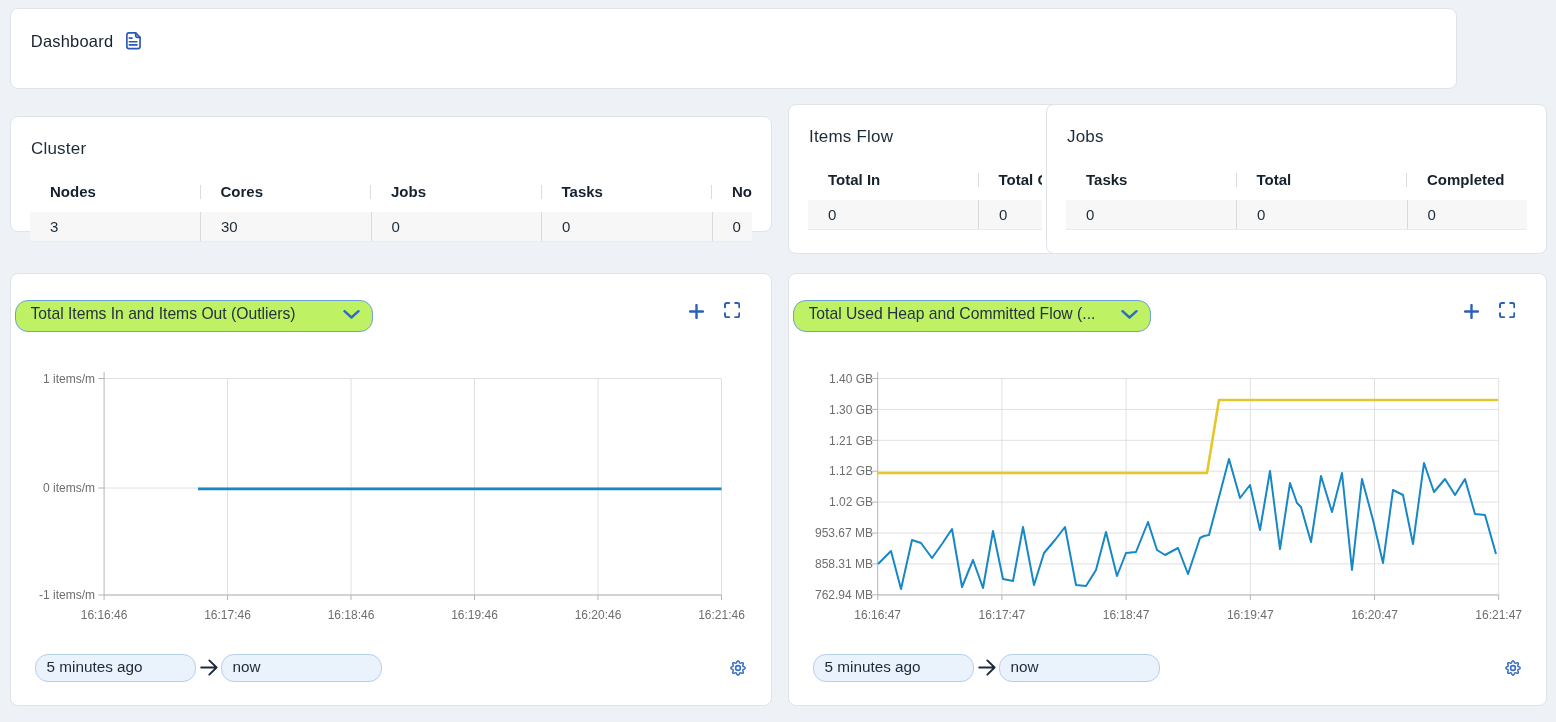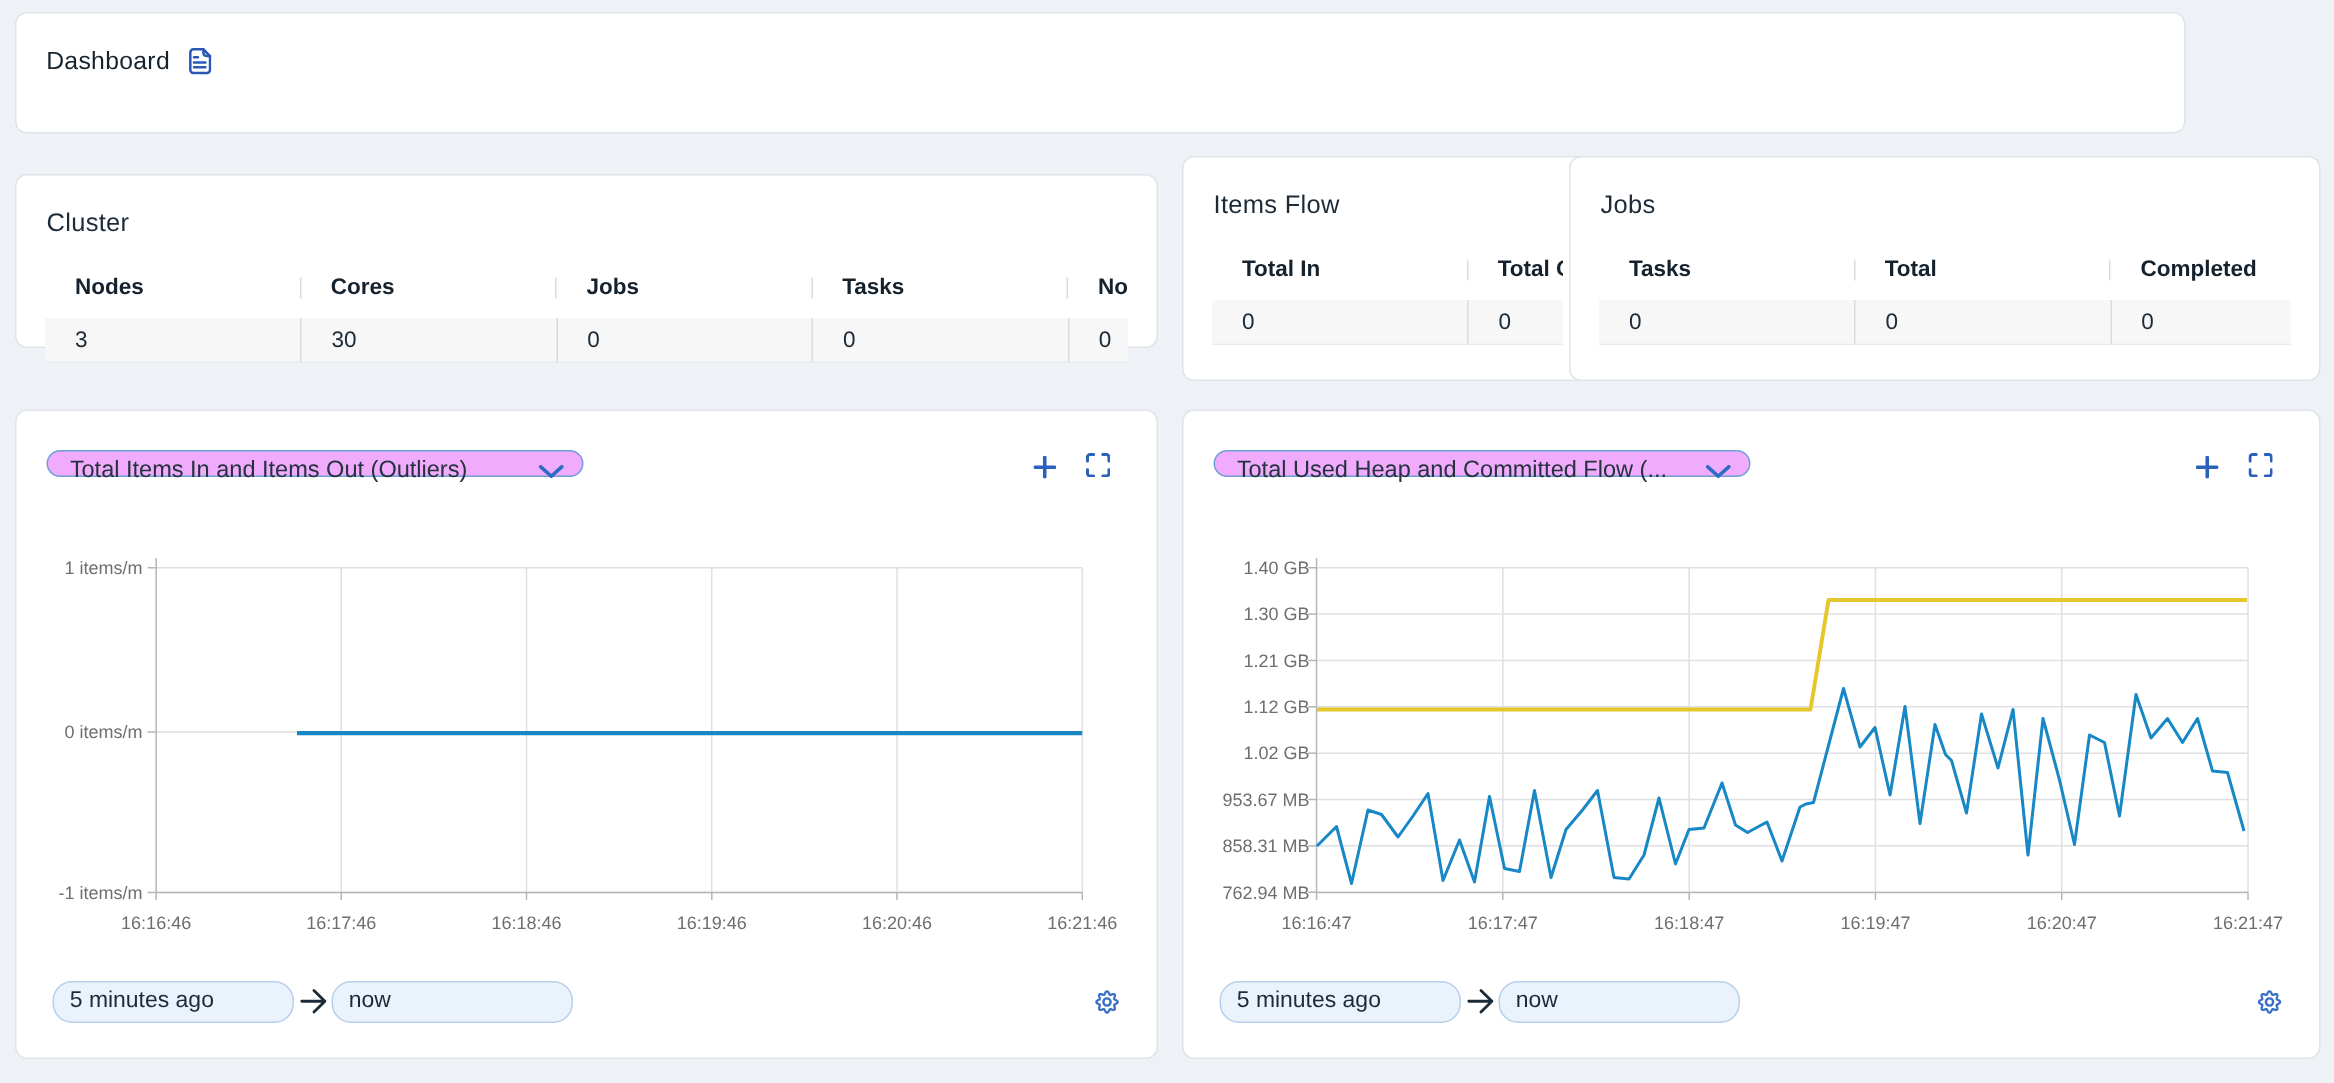--- a/index.html
+++ b/index.html
@@ -16,21 +16,21 @@
 .stats table{border-collapse:collapse;table-layout:fixed}
 .stats table.n5{width:852.5px}
 .stats table.n3{width:511.5px}
 .stats table.n2{width:341px}
 .stats th{width:170.5px;height:32px;padding:0 0 9px 20px;text-align:left;font-size:15px;font-weight:bold;color:#15222e;vertical-align:middle;position:relative;white-space:nowrap}
 .stats th:not(:last-child):after{content:"";position:absolute;right:0;top:4.5px;height:14px;width:1px;background:#d8dbdf}
 .stats td{height:29px;background:#f7f7f8;border-bottom:1px solid #e9ebee;padding:0 0 0 20px;font-size:15px;color:#1d2b38;white-space:nowrap}
 .stats td:not(:last-child){border-right:1px solid #d8dbdf}
 .chartL{left:10px;top:273px;width:762px;height:433px}
 .chartR{left:788px;top:273px;width:759px;height:433px}
-.dd{position:absolute;left:20px;top:26px;width:358px;height:18px;background:#f0abfc;border:1px solid #6f9fd8;border-radius:13px}
+.dd{position:absolute;left:4px;top:26px;width:358px;height:32px;background:#bef264;border:1px solid #6f9fd8;border-radius:13px}
 .dd .txt{position:absolute;left:14.5px;top:3.5px;width:305px;font-size:15.7px;color:#26323e;white-space:nowrap;overflow:hidden}
 .dd svg{position:absolute;right:12px;top:9px}
 .plus{position:absolute;left:678px;top:30px}
 .fsc{position:absolute;left:713px;top:28px}
 .chartR .plus{left:675px}
 .chartR .fsc{left:710px}
 .inp{position:absolute;top:380px;height:28px;background:#eaf2fc;border:1px solid #b6cfec;border-radius:13px;font-size:15.3px;color:#1c2b38;line-height:24px;padding-left:10.5px}
 .i1{left:24px;width:161px}
 .i2{left:210px;width:161px}
 .arrow{position:absolute;left:189px;top:385px}

